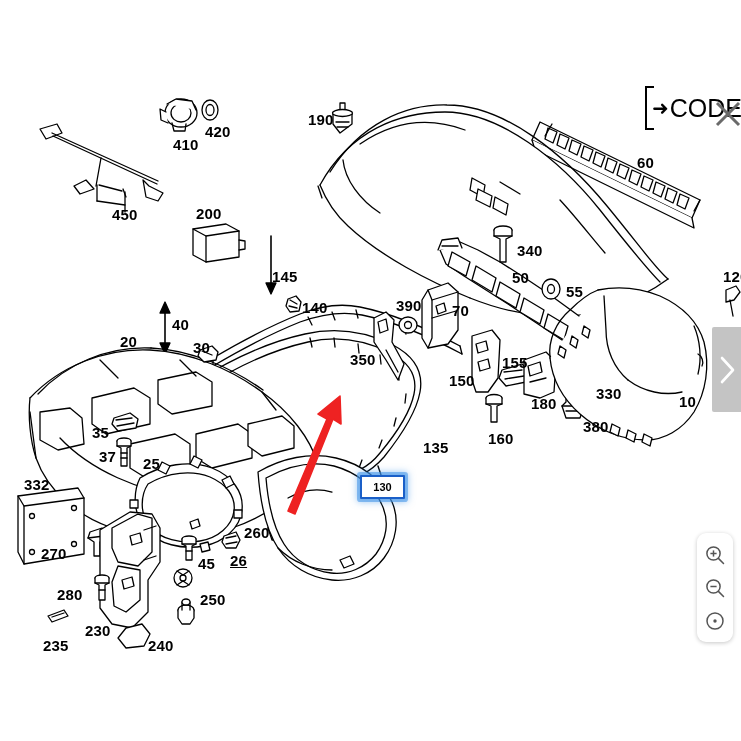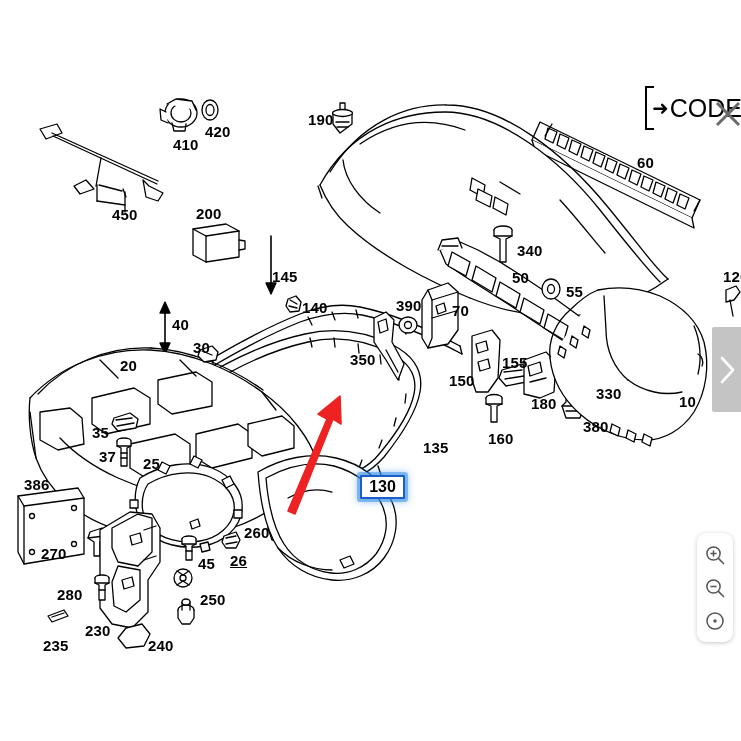--- a/index.html
+++ b/index.html
@@ -47,21 +47,21 @@
     position: absolute;
     box-sizing: border-box;
     background: #ffffff;
     border: 2px solid #1a5fc8;
     box-shadow: 0 0 0 3px rgba(64,148,232,0.55), 0 0 7px 3px rgba(64,148,232,0.5);
     border-radius: 1px;
     display: flex;
     align-items: center;
     justify-content: center;
     font-family: "Liberation Sans", sans-serif;
-    font-size: 16px;
+    font-size: 11px;
     font-weight: 700;
     color: #000000;
   }
   
   #code-banner {
     position: absolute;
     display: flex;
     align-items: center;
     white-space: nowrap;
     overflow: hidden;
@@ -536,35 +536,35 @@
       <div class="callout" style="left: 637px; top: 155px; text-align: right;">60</div>
       <div class="callout" style="left: 272px; top: 269px;">145</div>
       <div class="callout" style="left: 302px; top: 300px;">140</div>
       <div class="callout" style="left: 517px; top: 243px;">340</div>
       <div class="callout" style="left: 512px; top: 270px;">50</div>
       <div class="callout" style="left: 566px; top: 284px;">55</div>
       <div class="callout" style="left: 723px; top: 269px;">120</div>
       <div class="callout" style="left: 396px; top: 298px;">390</div>
       <div class="callout" style="left: 452px; top: 303px;">70</div>
       <div class="callout" style="left: 172px; top: 317px;">40</div>
-      <div class="callout" style="left: 120px; top: 334px; margin-top: 24px;">20</div>
+      <div class="callout" style="left: 120px; top: 334px;">20</div>
       <div class="callout" style="left: 193px; top: 340px;">30</div>
       <div class="callout" style="left: 350px; top: 320px; margin-top: 32px;">350</div>
       <div class="callout" style="left: 502px; top: 355px;">155</div>
       <div class="callout" style="left: 449px; top: 373px;">150</div>
       <div class="callout" style="left: 531px; top: 396px;">180</div>
       <div class="callout" style="left: 596px; top: 386px;">330</div>
       <div class="callout" style="left: 679px; top: 394px;">10</div>
       <div class="callout" style="left: 583px; top: 419px;">380</div>
       <div class="callout" style="left: 488px; top: 431px;">160</div>
       <div class="callout" style="left: 423px; top: 440px;">135</div>
       <div class="callout" style="left: 92px; top: 425px;">35</div>
       <div class="callout" style="left: 99px; top: 449px;">37</div>
       <div class="callout" style="left: 143px; top: 456px;">25</div>
-      <div class="callout" style="left: 24px; top: 477px;">386</div>
+      <div class="callout" style="left: 24px; top: 477px;">332</div>
       <div class="callout" style="left: 41px; top: 546px;">270</div>
       <div class="callout" style="left: 244px; top: 525px;">260</div>
       <div class="callout" style="left: 198px; top: 556px;">45</div>
       <div class="callout" style="left: 230px; top: 553px; text-decoration: underline;">26</div>
       <div class="callout" style="left: 57px; top: 587px;">280</div>
       <div class="callout" style="left: 172px; top: 592px; margin-left: 28px;">250</div>
       <div class="callout" style="left: 85px; top: 623px;">230</div>
       <div class="callout" style="left: 43px; top: 638px;">235</div>
       <div class="callout" style="left: 148px; top: 638px;">240</div>
     </div>

